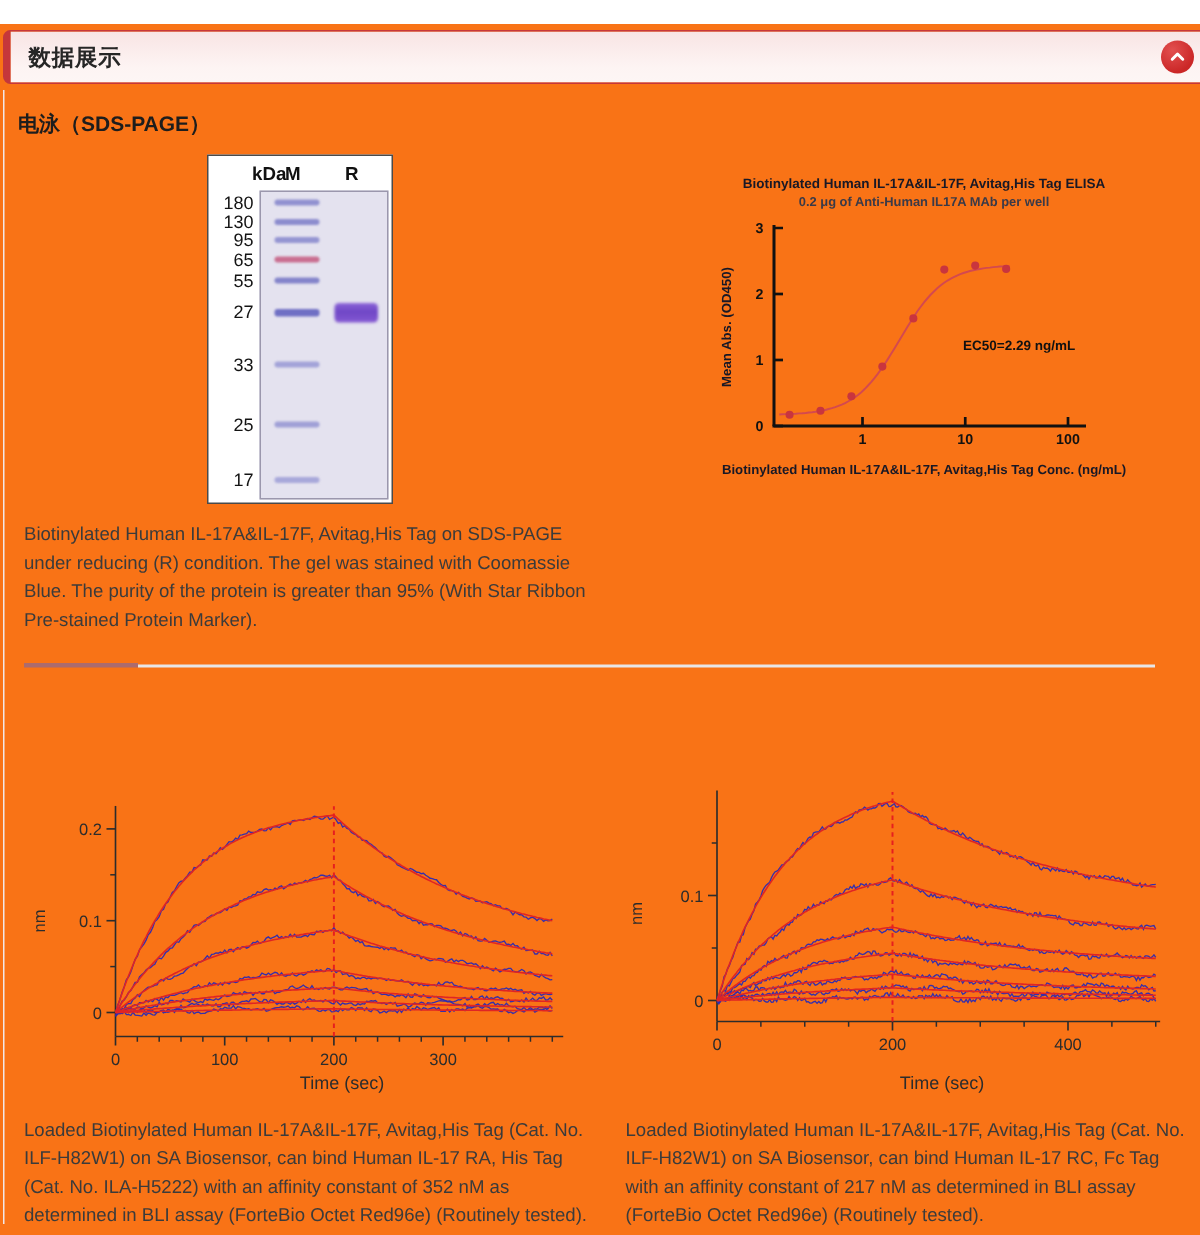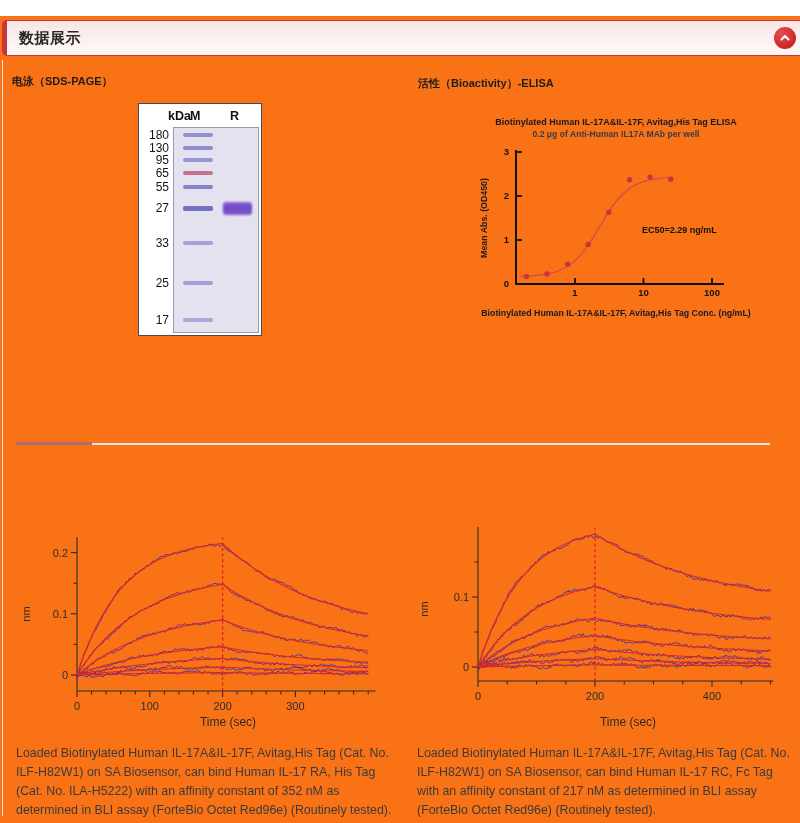--- a/index.html
+++ b/index.html
@@ -9,21 +9,21 @@
   .hdr{position:absolute;left:2px;top:4px;width:777px;height:34px;
        border:1px solid #c5373b;border-left:5px solid #c5373b;border-radius:5px;
        background:linear-gradient(180deg,#f8e4e4 0%,#fdf4f3 70%,#fdf6f5 100%);
        display:flex;align-items:center;padding:0 12px;box-sizing:content-box;}
   .hdr-title{font-size:15px;font-weight:bold;color:#262626;letter-spacing:.5px;}
   .hdr-btn{margin-left:auto;width:22px;height:22px;border-radius:50%;
        background:radial-gradient(circle at 35% 30%,#e25050,#cb2727 70%);
        display:flex;align-items:center;justify-content:center;cursor:pointer;border:none;}
   .ltline{position:absolute;left:2px;top:44px;width:1px;height:756px;background:#f2e8e8;}
   .botline{position:absolute;left:0;top:820px;width:800px;height:1px;background:#eaeaea;}
-  .sec-title{position:absolute;font-size:11px;font-weight:bold;color:#1d1d1d;}
+  .sec-title{position:absolute;font-size:14px;font-weight:bold;color:#1d1d1d;}
   .caption{position:absolute;font-size:12.4px;line-height:1.52;color:#3b3b3b;}
   
   .gel{position:absolute;left:138px;top:87px;width:124px;height:233px;
        background:#fff;border:1.5px solid #4a4a4a;box-sizing:border-box;}
   .gel-h{position:absolute;top:5px;font-size:12.5px;font-weight:bold;color:#111;}
   .gel-surface{position:absolute;left:34px;top:23px;width:86px;height:206px;
        background:#e4e2ef;border:1px solid #9b97ad;box-sizing:border-box;}
   .kda-label{position:absolute;width:28px;text-align:right;font-size:12px;color:#141414;}
   .band{position:absolute;border-radius:2px;filter:blur(.6px);}
   .rband{position:absolute;left:84px;width:29px;height:13px;border-radius:3px;
@@ -85,22 +85,22 @@
         <span class="kda-label" style="left: 2px; top: 132px;">33</span>
         <div class="band" style="left: 44px; width: 30px; top: 137px; height: 4px; background: rgb(163, 163, 216);"></div>
         <span class="kda-label" style="left: 2px; top: 172px;">25</span>
         <div class="band" style="left: 44px; width: 30px; top: 177px; height: 4px; background: rgb(160, 160, 214);"></div>
         <span class="kda-label" style="left: 2px; top: 209px;">17</span>
         <div class="band" style="left: 44px; width: 30px; top: 214px; height: 4px; background: rgb(168, 168, 218);"></div>
       </div>
     <div class="rband" style="top:98px;"></div>
   </div>
 
-
-  <div class="sec-title" style="left:418px;top:60px;">活性（Bioactivity）-ELISA</div>
+  <div class="caption" style="left:16px;top:331px;width:377px;">Biotinylated Human IL-17A&amp;IL-17F, Avitag,His Tag on SDS-PAGE under reducing (R) condition. The gel was stained with Coomassie Blue. The purity of the protein is greater than 95% (With Star Ribbon Pre-stained Protein Marker).</div>
+
 
   <svg style="left:430px;top:96px;" width="340" height="216" viewBox="0 0 340 216">
     <text class="ct" x="186" y="13">Biotinylated Human IL-17A&amp;IL-17F, Avitag,His Tag ELISA</text>
     <text class="cs" x="186" y="25">0.2 μg of Anti-Human IL17A MAb per well</text>
     <text class="cyl" x="57" y="106" transform="rotate(-90 57 106)">Mean Abs. (OD450)</text>
     <g id="elisa-plot">
         <line x1="86" y1="38" x2="86" y2="172" stroke="#111" stroke-width="2"></line>
         <line x1="85" y1="172" x2="294" y2="172" stroke="#111" stroke-width="2"></line>
         <line x1="86" y1="172" x2="92" y2="172" stroke="#111" stroke-width="1.8"></line>
         <text x="79" y="175.4" text-anchor="end" font-size="9.5" font-weight="bold" fill="#111">0</text>

